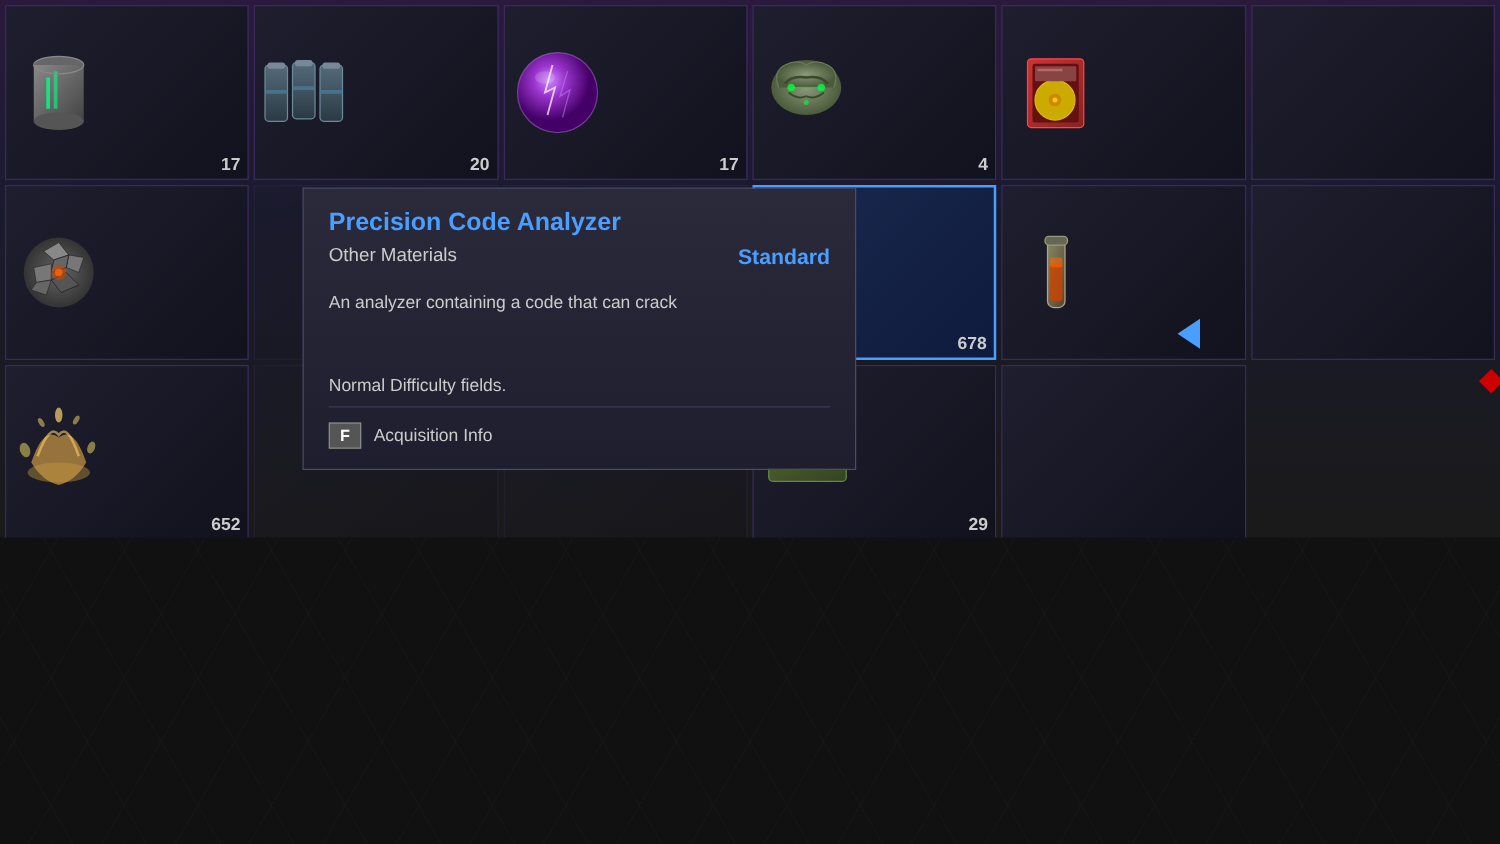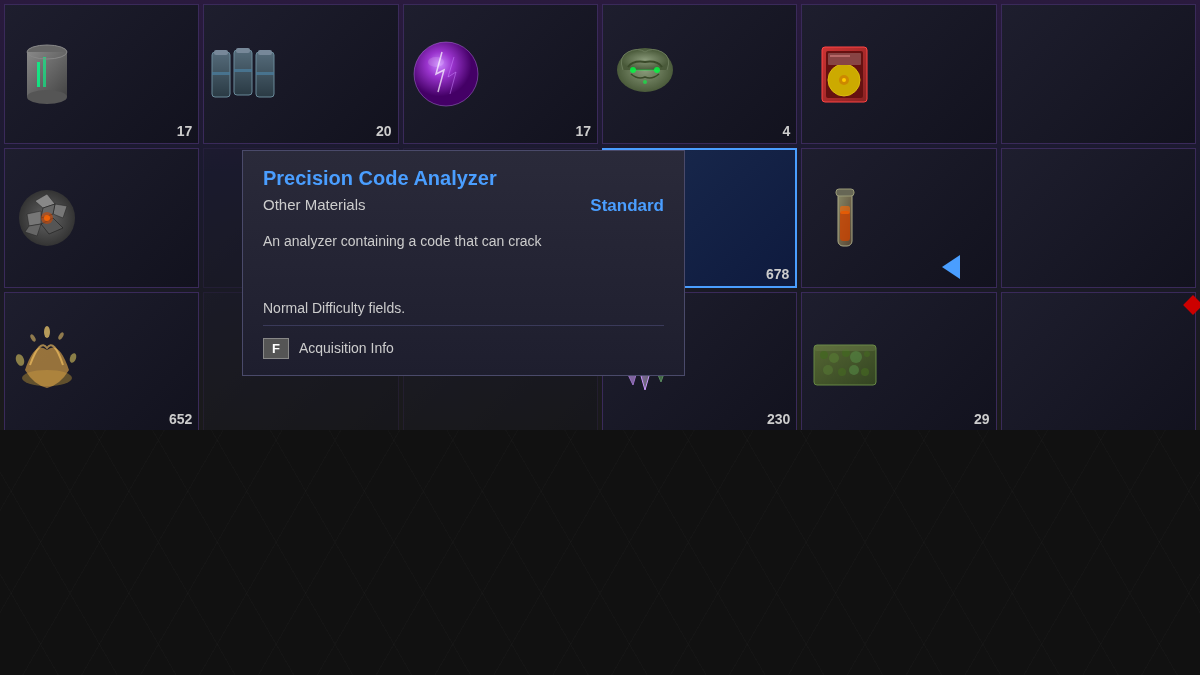--- a/index.html
+++ b/index.html
@@ -394,38 +394,20 @@
         <ellipse cx="56" cy="16" rx="2" ry="4" fill="#ddbb66" opacity="0.6" transform="rotate(30,56,16)"></ellipse>
       </svg>
       <span class="item-count">652</span>
     </div>
 
     <div class="grid-cell" style="opacity:0.3;">
     </div>
     <div class="grid-cell" style="opacity:0.3;">
     </div>
 
-    <div class="grid-cell">
-      <svg class="item-svg" viewBox="0 0 85 85">
-        <defs>
-          <linearGradient id="cry-g" x1="0%" y1="0%" x2="100%" y2="100%">
-            <stop offset="0%" style="stop-color:#aa88cc"></stop>
-            <stop offset="50%" style="stop-color:#8866aa"></stop>
-            <stop offset="100%" style="stop-color:#446633"></stop>
-          </linearGradient>
-        </defs>
-
-        <polygon points="42,10 52,35 42,70 32,35" fill="url(#cry-g)" stroke="#cc99ff" stroke-width="1"></polygon>
-        <polygon points="25,20 38,38 30,65 18,40" fill="#9977bb" stroke="#bb88ee" stroke-width="1" opacity="0.8"></polygon>
-        <polygon points="55,22 65,42 58,62 48,38" fill="#558855" stroke="#77bb77" stroke-width="1" opacity="0.7"></polygon>
-
-        <polygon points="42,10 48,28 42,32 36,28" fill="white" opacity="0.2"></polygon>
-      </svg>
-      <span class="item-count">230</span>
-    </div>
 
     <div class="grid-cell">
       <svg class="item-svg" viewBox="0 0 85 85">
         <defs>
           <linearGradient id="moss-g" x1="0%" y1="0%" x2="100%" y2="100%">
             <stop offset="0%" style="stop-color:#556633"></stop>
             <stop offset="100%" style="stop-color:#334422"></stop>
           </linearGradient>
         </defs>
 

